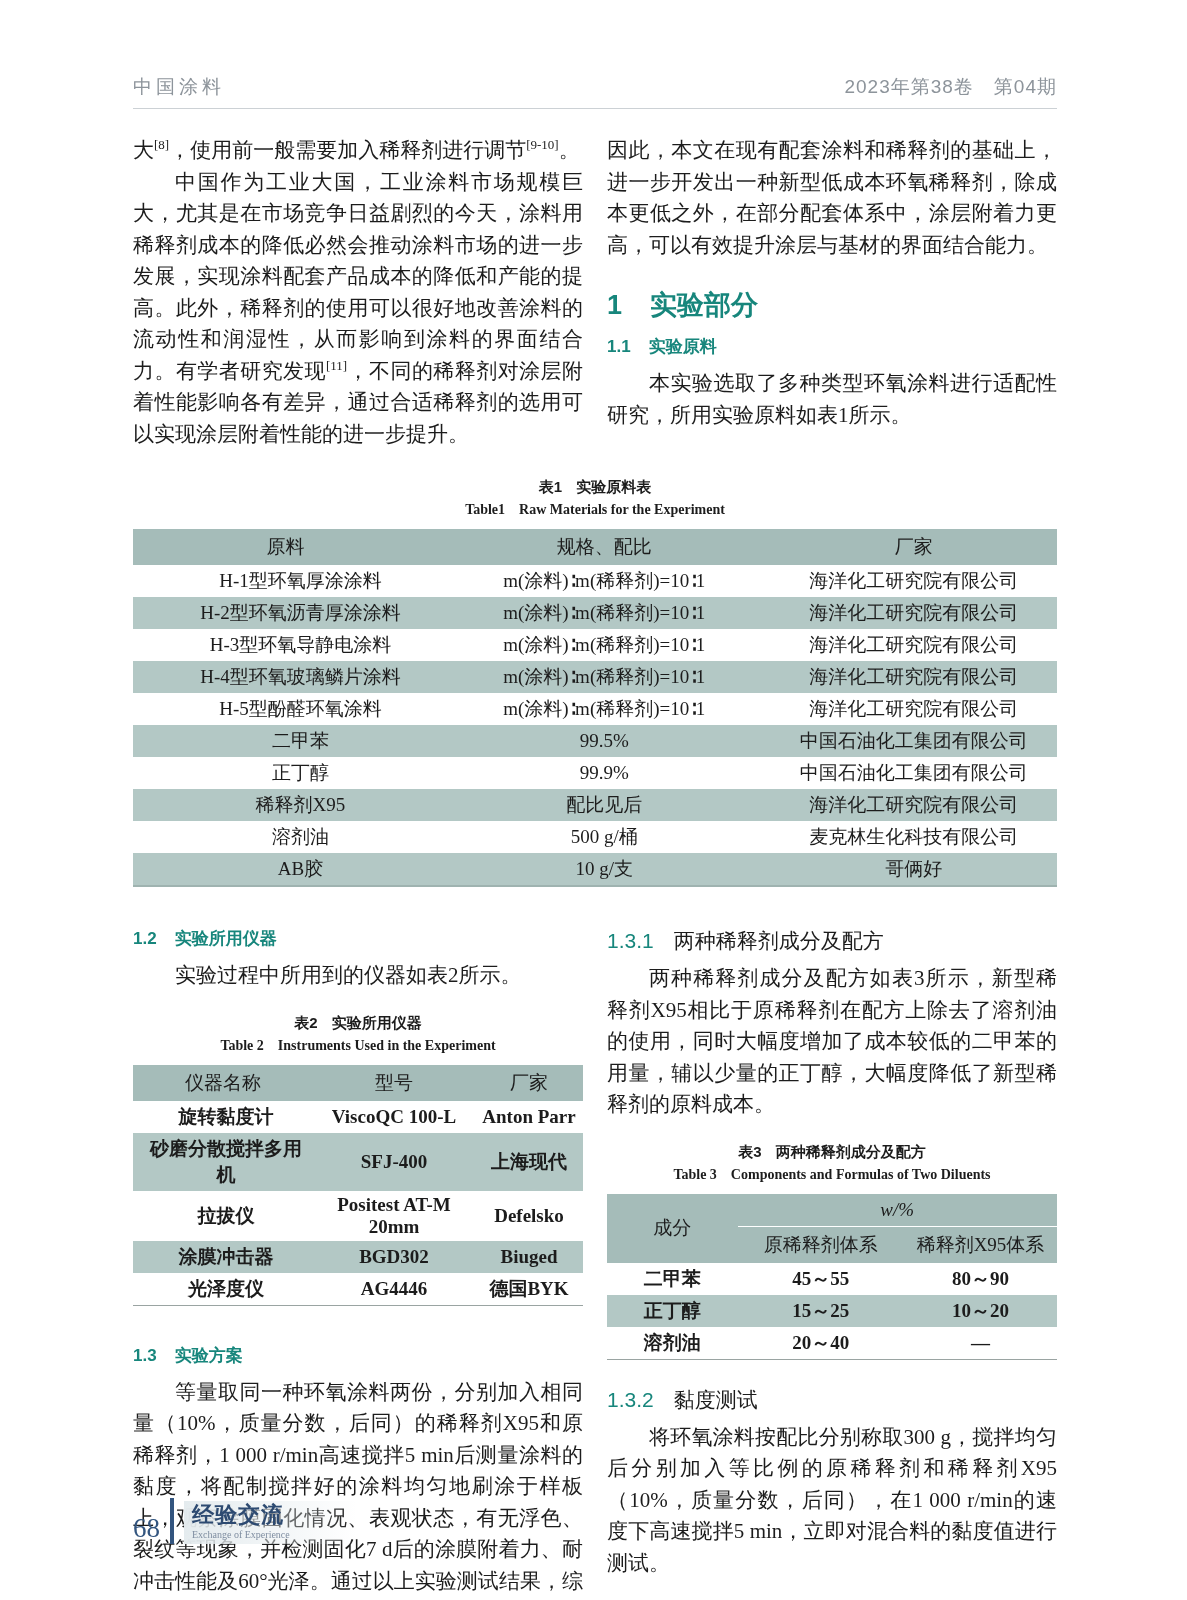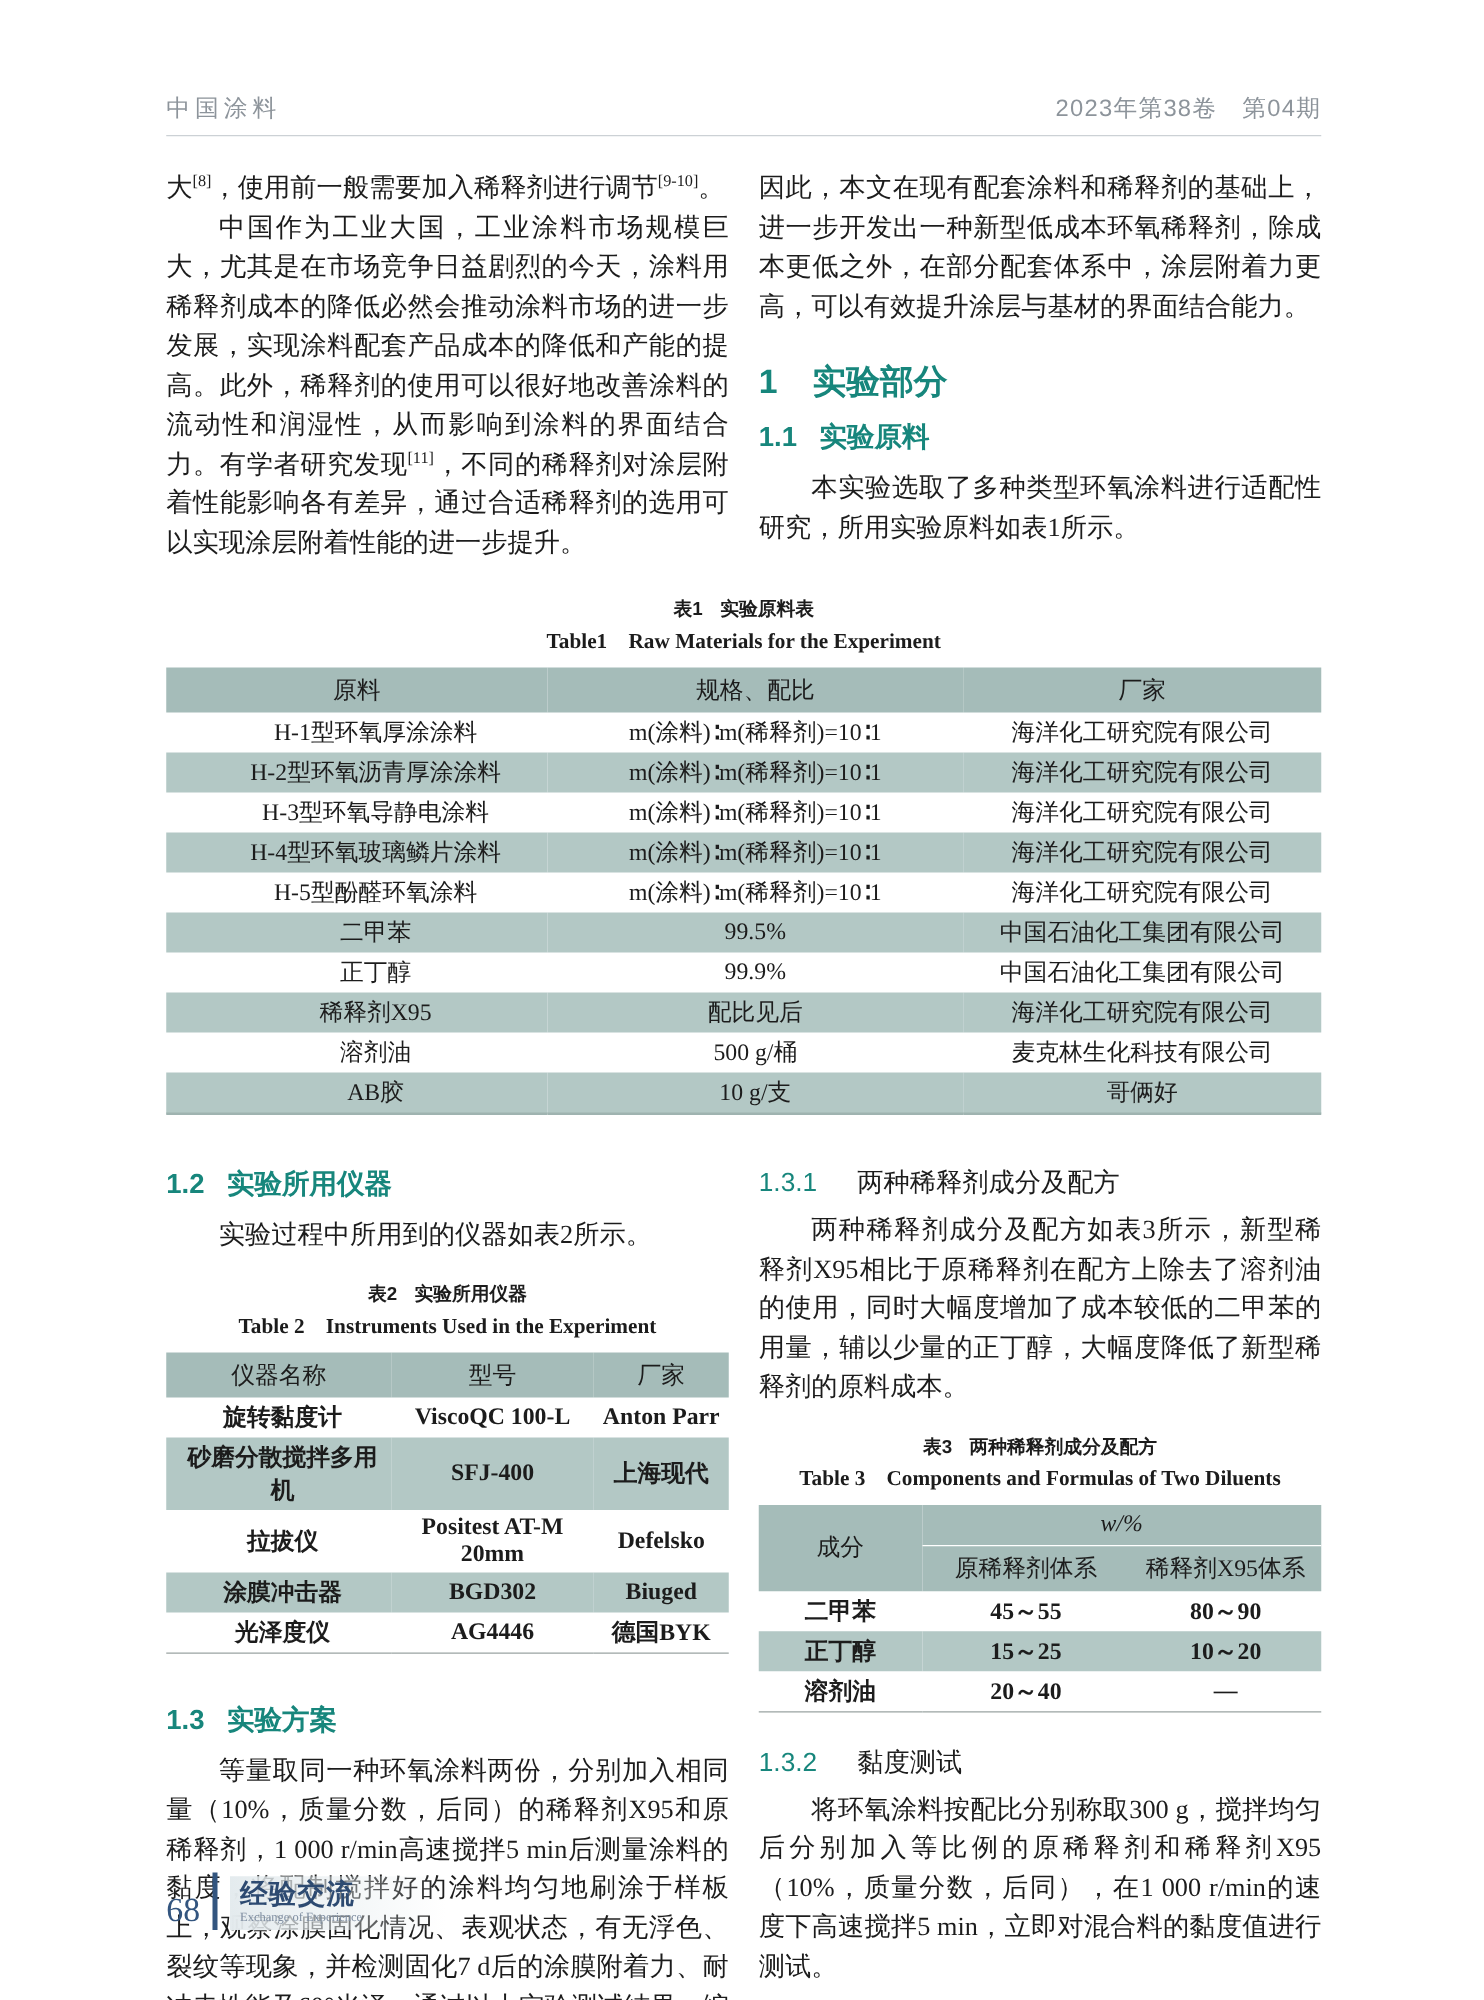--- a/index.html
+++ b/index.html
@@ -43,43 +43,43 @@
   .h-sec1{
     color:var(--teal-heading);
     font-family:"Liberation Sans","DejaVu Sans",sans-serif;
     font-weight:bold;font-size:27px;
     margin:26px 0 12px;
   }
   .h-sec1 .num{margin-right:28px;}
   .h-sec2{
     color:var(--teal-heading);
     font-family:"Liberation Sans","DejaVu Sans",sans-serif;
-    font-weight:bold;font-size:22px;
+    font-weight:bold;font-size:17px;
     margin:8px 0 10px;
   }
   .h-sec2 .num{margin-right:18px;}
   .h-sec3{font-size:21px;margin:14px 0 8px;font-weight:normal;}
   .h-sec3 .num{
     color:var(--teal-heading);
     font-family:"Liberation Sans","DejaVu Sans",sans-serif;
-    margin-right:32px;
+    margin-right:20px;
   }
   .mt-block{margin-top:40px;}
   
   .tbl-title-cn{
     text-align:center;
     font-family:"Liberation Sans","DejaVu Sans",sans-serif;
     font-weight:bold;font-size:15px;
     margin:28px 0 4px;
   }
   .tbl-title-cn .tnum{margin-right:14px;}
   .tbl-title-en{
     text-align:center;
     font-family:"Liberation Serif","DejaVu Serif",serif;
-    font-weight:bold;font-size:17px;
+    font-weight:bold;font-size:14px;
     margin:0 0 10px;
   }
   table.tbl{width:100%;border-collapse:collapse;font-size:19px;}
   table.tbl th{
     background:var(--teal-head);
     font-weight:normal;text-align:center;
     padding:5px 4px;
   }
   table.tbl td{padding:3px 4px;text-align:center;}
   table.tbl tbody tr:nth-child(even){background:var(--teal-row);}

